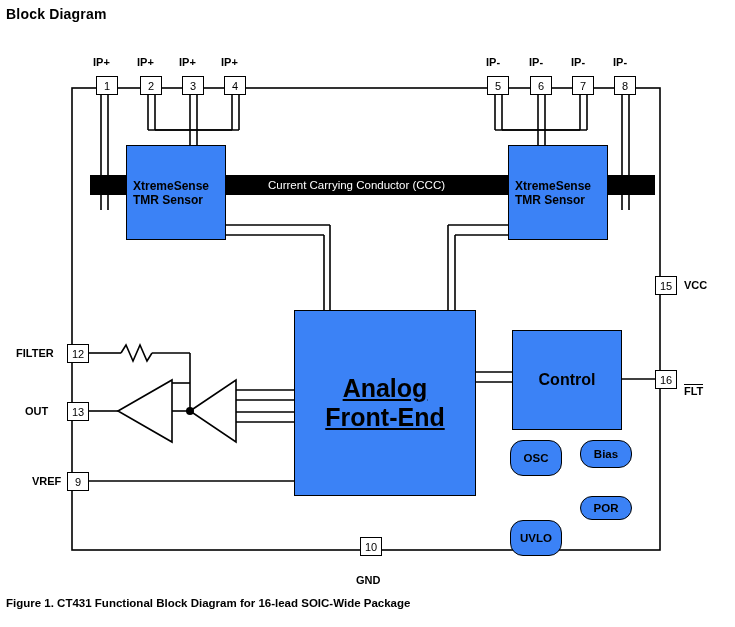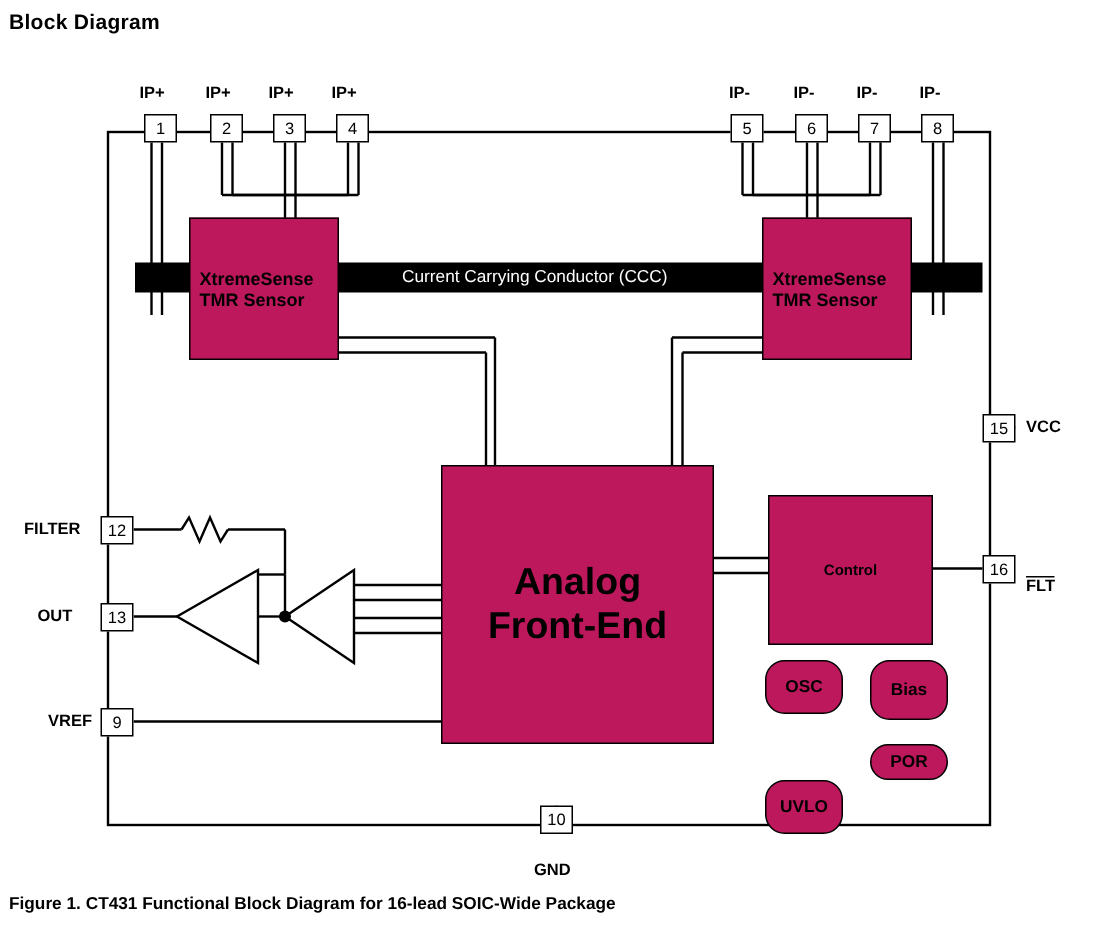--- a/index.html
+++ b/index.html
@@ -50,41 +50,42 @@
   }
   .pin-label {
     position: absolute;
     font-size: 11px;
     font-weight: bold;
     white-space: nowrap;
   }
   .blk {
     position: absolute;
     border: 1.5px solid #000;
-    background: #be185d;
+    background: #3b82f6;
     box-sizing: border-box;
     display: flex;
     flex-direction: column;
     align-items: center;
     justify-content: center;
     text-align: center;
     font-weight: bold;
   }
   .sensor {
     font-size: 12px;
     align-items: flex-start;
     padding-left: 6px;
     text-align: left;
   }
   .sensor span { display: block; }
   .afe {
     font-size: 25px;
     line-height: 1.15;
-  }
-  .ctrl { font-size: 10px; }
+    text-decoration: underline;
+  }
+  .ctrl { font-size: 16px; }
   .small-blk { font-size: 11.5px; border-radius: 13px; }
   .ccc-label {
     position: absolute;
     font-size: 11.5px;
     font-weight: normal;
     color: #fff;
     white-space: nowrap;
   }
   .overline {
     border-top: 1.3px solid #000;
@@ -195,21 +196,21 @@
     <span>Front-End</span>
   </div>
 
   <div class="blk ctrl" style="left:512px;top:330px;width:110px;height:100px;">
     <span>Control</span>
   </div>
 
   <div class="blk small-blk" style="left:510px;top:440px;width:52px;height:36px;">
     <span>OSC</span>
   </div>
-  <div class="blk small-blk" style="left:580px;top:440px;width:52px;height:40px;">
+  <div class="blk small-blk" style="left:580px;top:440px;width:52px;height:28px;">
     <span>Bias</span>
   </div>
   <div class="blk small-blk" style="left:510px;top:496px;width:52px;height:36px;margin-top:24px;">
     <span>UVLO</span>
   </div>
   <div class="blk small-blk" style="left:580px;top:496px;width:52px;height:24px;">
     <span>POR</span>
   </div>
 
   <div class="pin-box" style="left:96px;top:76px;">1</div>

